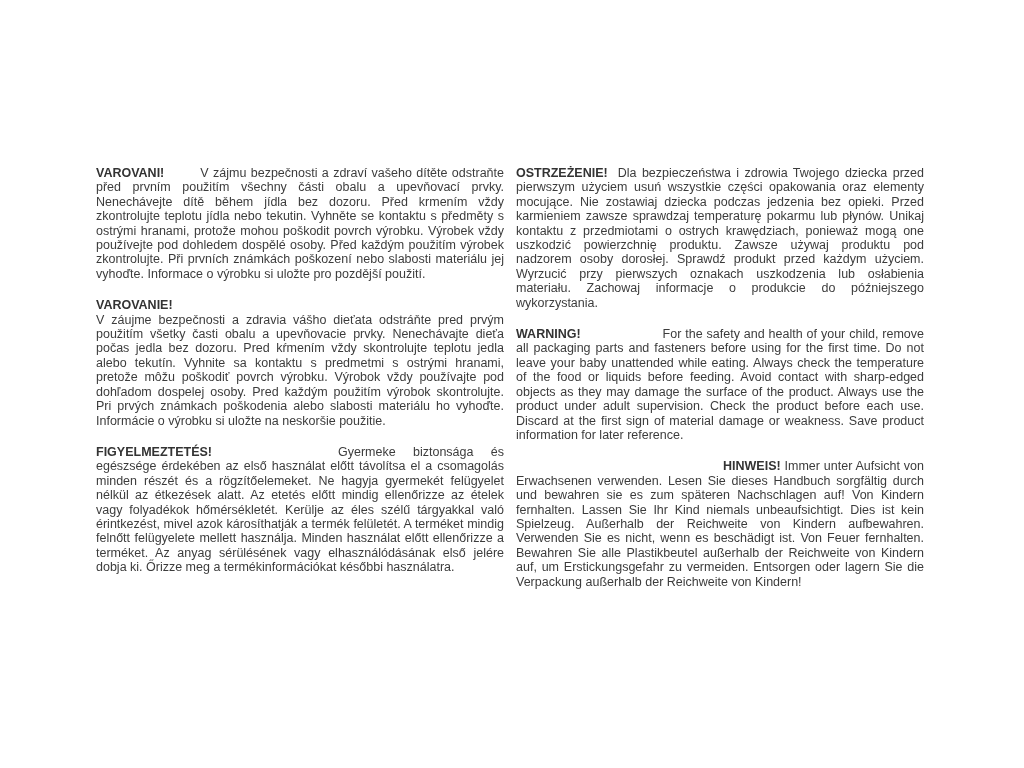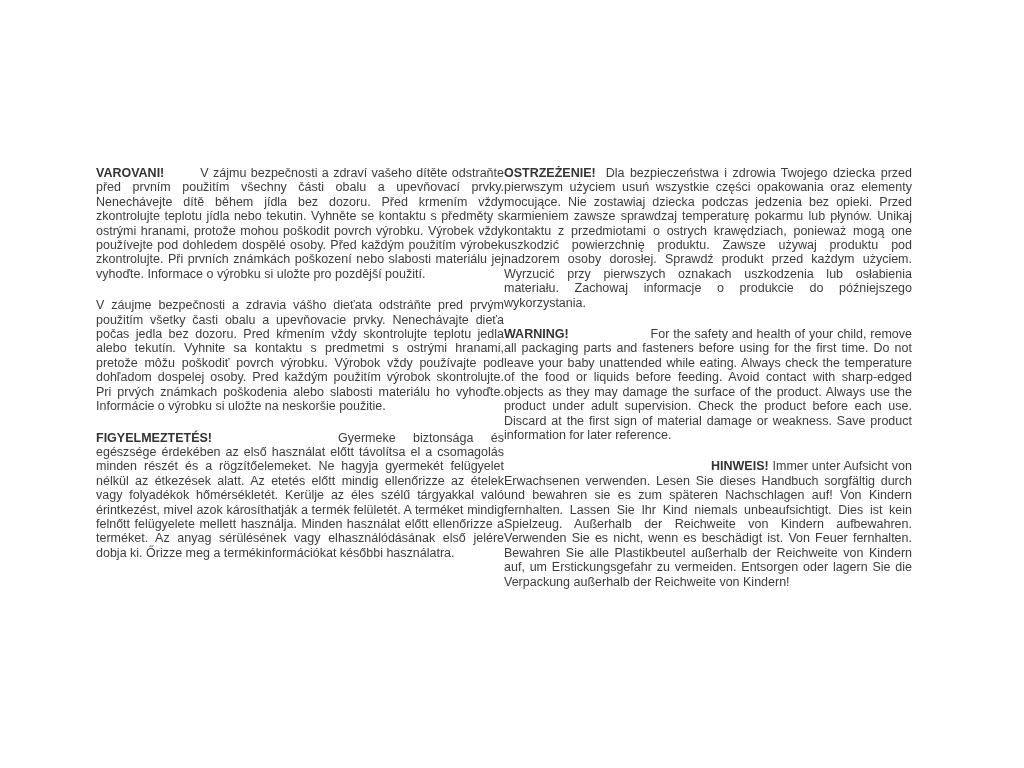--- a/index.html
+++ b/index.html
@@ -14,21 +14,21 @@
     box-sizing: border-box;
     width: 1024px;
     height: 768px;
     padding: 166px 96px 0 96px;
     font-family: "Liberation Sans", "DejaVu Sans", sans-serif;
     color: #3c3c3c;
     background: #ffffff;
   }
   .columns {
     display: flex;
-    gap: 0;
+    gap: 12px;
   }
   .col {
     flex: 0 0 408px;
     width: 408px;
   }
   .sec {
     margin: 0 0 17px 0;
   }
   .sec p {
     margin: 0;
@@ -63,20 +63,21 @@
 <div class="page">
   <div class="columns">
 
     <div class="col">
 
       <div class="sec">
         <p><span class="heading">VAROVANI!</span><span class="sp sp-cs"></span><span>V zájmu bezpečnosti a zdraví vašeho dítěte odstraňte před prvním použitím všechny části obalu a upevňovací prvky. Nenechávejte dítě během jídla bez dozoru. Před krmením vždy zkontrolujte teplotu jídla nebo tekutin. Vyhněte se kontaktu s předměty s ostrými hranami, protože mohou poškodit povrch výrobku. Výrobek vždy používejte pod dohledem dospělé osoby. Před každým použitím výrobek zkontrolujte. Při prvních známkách poškození nebo slabosti materiálu jej vyhoďte. Informace o výrobku si uložte pro pozdější použití.</span></p>
       </div>
 
       <div class="sec">
+        <span class="block-heading">VAROVANIE!</span>
         <p><span>V záujme bezpečnosti a zdravia vášho dieťata odstráňte pred prvým použitím všetky časti obalu a upevňovacie prvky. Nenechávajte dieťa počas jedla bez dozoru. Pred kŕmením vždy skontrolujte teplotu jedla alebo tekutín. Vyhnite sa kontaktu s predmetmi s ostrými hranami, pretože môžu poškodiť povrch výrobku. Výrobok vždy používajte pod dohľadom dospelej osoby. Pred každým použitím výrobok skontrolujte. Pri prvých známkach poškodenia alebo slabosti materiálu ho vyhoďte. Informácie o výrobku si uložte na neskoršie použitie.</span></p>
       </div>
 
       <div class="sec">
         <p><span class="heading">FIGYELMEZTETÉS!</span><span class="sp sp-hu"></span><span>Gyermeke biztonsága és egészsége érdekében az első használat előtt távolítsa el a csomagolás minden részét és a rögzítőelemeket. Ne hagyja gyermekét felügyelet nélkül az étkezések alatt. Az etetés előtt mindig ellenőrizze az ételek vagy folyadékok hőmérsékletét. Kerülje az éles szélű tárgyakkal való érintkezést, mivel azok károsíthatják a termék felületét. A terméket mindig felnőtt felügyelete mellett használja. Minden használat előtt ellenőrizze a terméket. Az anyag sérülésének vagy elhasználódásának első jelére dobja ki. Őrizze meg a termékinformációkat későbbi használatra.</span></p>
       </div>
 
     </div>
 
     <div class="col">

